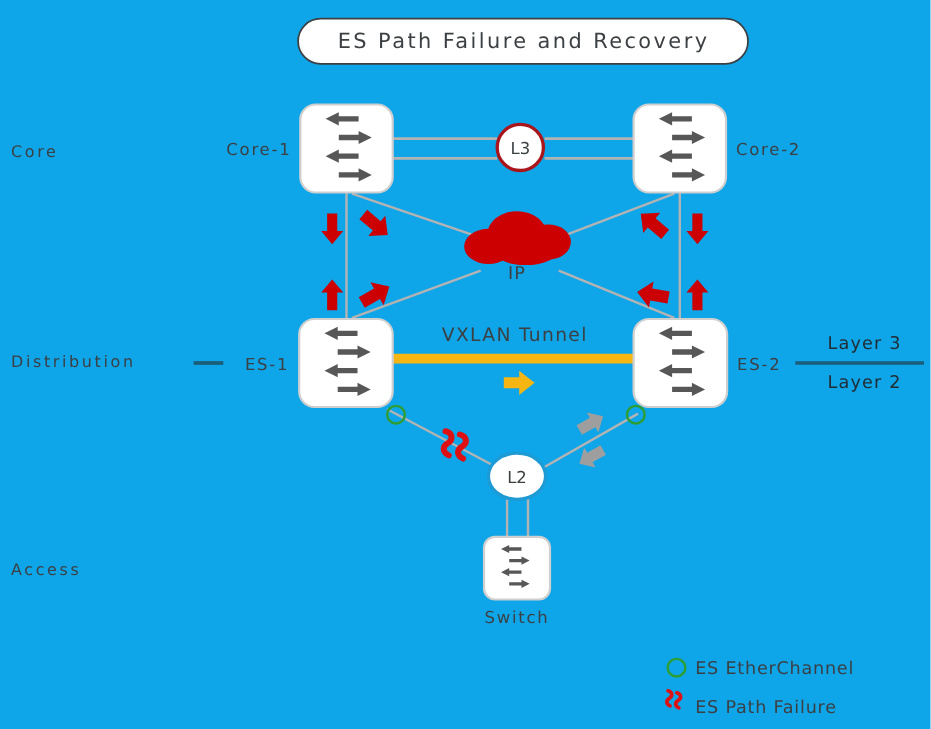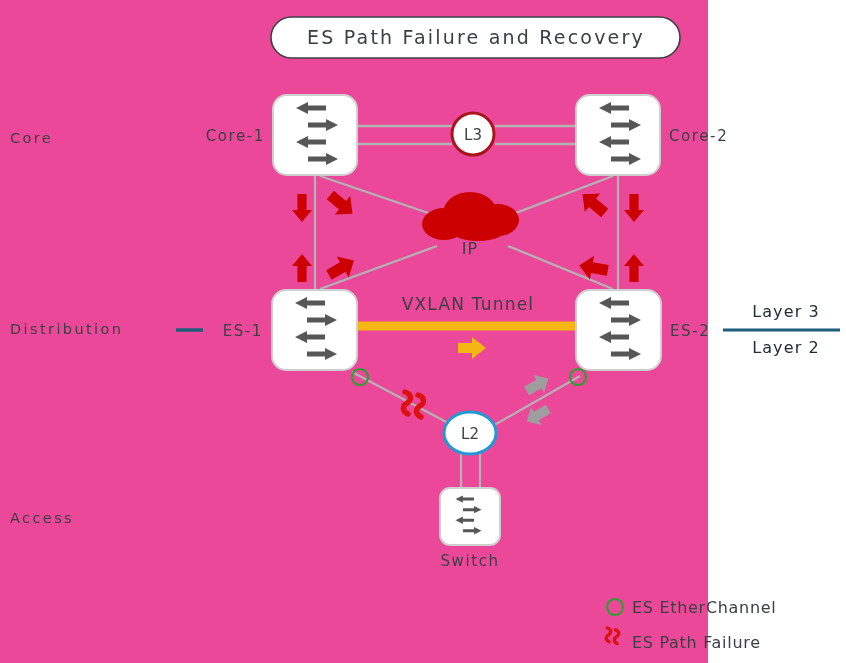--- a/index.html
+++ b/index.html
@@ -1,17 +1,17 @@
 <!DOCTYPE html>
 <html><head>
 <meta charset="utf-8">
 <style>
   html,body{margin:0;padding:0;background:#ffffff;}
   body{width:846px;height:663px;font-family:"DejaVu Sans",sans-serif;overflow:hidden;}
-  #stage{position:relative;width:708px;height:663px;background:#ec4899;}
+  #stage{position:relative;width:846px;height:663px;background:#0ea5e9;}
   svg{position:absolute;left:0;top:0;width:846px;height:663px;}
   .ttl{font-family:"DejaVu Sans",sans-serif;font-size:19px;letter-spacing:2.2px;fill:#3c4043;}
   .rowlbl{font-family:"DejaVu Sans",sans-serif;font-size:14.5px;letter-spacing:2.4px;fill:#3c4043;}
   .nodelbl{font-family:"DejaVu Sans",sans-serif;font-size:15px;letter-spacing:1.6px;fill:#3c4043;}
   .cloudlbl{font-family:"DejaVu Sans",sans-serif;font-size:16px;letter-spacing:1px;fill:#3c4043;}
   .vxlbl{font-family:"DejaVu Sans",sans-serif;font-size:17px;letter-spacing:1.2px;fill:#3c4043;}
   .laylbl{font-family:"DejaVu Sans",sans-serif;font-size:16px;letter-spacing:1.1px;fill:#222d33;}
   .leglbl{font-family:"DejaVu Sans",sans-serif;font-size:16px;letter-spacing:.7px;fill:#3c4043;}
   .swlbl{font-family:"DejaVu Sans",sans-serif;font-size:15px;letter-spacing:1.6px;fill:#3c4043;}
 </style>

